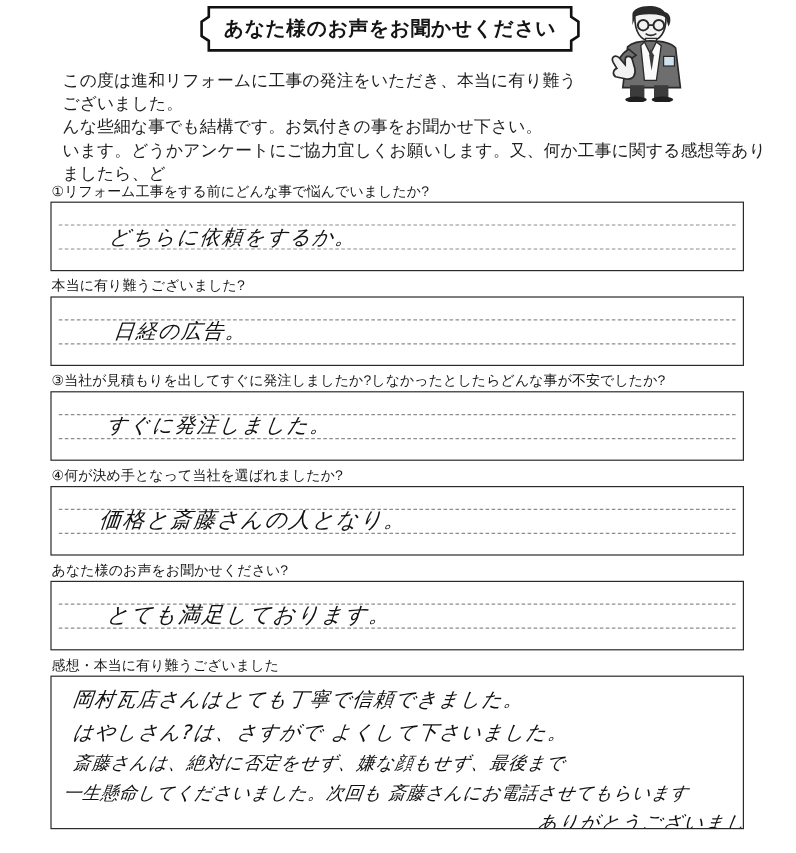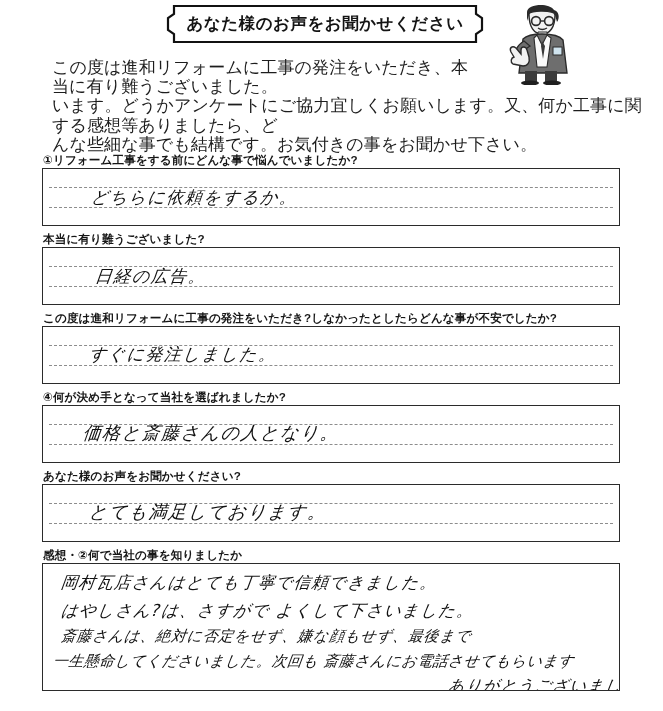--- a/index.html
+++ b/index.html
@@ -26,32 +26,32 @@
     font-size:16.5px;font-weight:bold;letter-spacing:.5px;
     color:#141414;
   }
   .mascot{
     position:absolute;left:497px;top:1px;width:88px;height:84px;
   }
 
   
   .intro{
     position:absolute;left:52px;top:58px;width:600px;
-    font-size:17px;line-height:19.2px;
+    font-size:14px;line-height:19.2px;
     letter-spacing:.1px;
     color:#1d1d1d;
   }
   .intro p{margin:0;}
   .intro .l1{width:430px;}
 
   
   .form{position:absolute;left:42px;top:152px;width:578px;}
 
   .q-label{
-    font-size:11.6px;font-weight:bold;line-height:15px;
+    font-size:11.6px;font-weight:normal;line-height:15px;
     color:#161616;
     margin:0 0 1px 1px;
     white-space:nowrap;
     letter-spacing:.1px;
   }
   .ans-box{
     position:relative;
     border:1px solid #2b2b2b;
     background:#fff;
     box-sizing:border-box;
@@ -157,22 +157,22 @@
         <rect x="28" y="70" width="12" height="12" fill="#3c3c3c"></rect>
         <rect x="48" y="70" width="12" height="12" fill="#3c3c3c"></rect>
         <ellipse cx="33" cy="82" rx="9" ry="2.6" fill="#1f1f1f"></ellipse>
         <ellipse cx="55" cy="82" rx="9" ry="2.6" fill="#1f1f1f"></ellipse>
       </svg>
     </div>
   </div>
 
   <div class="intro">
     <p class="l1">この度は進和リフォームに工事の発注をいただき、本当に有り難うございました。</p>
+    <p>んな些細な事でも結構です。お気付きの事をお聞かせ下さい。</p>
     <p>います。どうかアンケートにご協力宜しくお願いします。又、何か工事に関する感想等ありましたら、ど</p>
-    <p>んな些細な事でも結構です。お気付きの事をお聞かせ下さい。</p>
   </div>
 
   <div class="form">
 
     <div>
       <p class="q-label">①リフォーム工事をする前にどんな事で悩んでいましたか?</p>
       <div class="ans-box h3">
         <div class="rule r1"></div>
         <div class="rule r2"></div>
         <div class="hand a1">どちらに依頼をするか。</div>
@@ -182,21 +182,21 @@
     <div>
       <p class="q-label">本当に有り難うございました?</p>
       <div class="ans-box h3">
         <div class="rule r1"></div>
         <div class="rule r2"></div>
         <div class="hand a2">日経の広告。</div>
       </div>
     </div>
 
     <div>
-      <p class="q-label">この度は進和リフォームに工事の発注をいただき?しなかったとしたらどんな事が不安でしたか?</p>
+      <p class="q-label">③当社が見積もりを出してすぐに発注しましたか?しなかったとしたらどんな事が不安でしたか?</p>
       <div class="ans-box h3">
         <div class="rule r1"></div>
         <div class="rule r2"></div>
         <div class="hand a3">すぐに発注しました。</div>
       </div>
     </div>
 
     <div>
       <p class="q-label">④何が決め手となって当社を選ばれましたか?</p>
       <div class="ans-box h3">
@@ -209,21 +209,21 @@
     <div>
       <p class="q-label">あなた様のお声をお聞かせください?</p>
       <div class="ans-box h3">
         <div class="rule r1"></div>
         <div class="rule r2"></div>
         <div class="hand a5">とても満足しております。</div>
       </div>
     </div>
 
     <div>
-      <p class="q-label">感想・②何で当社の事を知りましたか</p>
+      <p class="q-label">感想・本当に有り難うございました</p>
       <div class="msg-box">
         <div class="msg-line m1">岡村瓦店さんはとても丁寧で信頼できました。</div>
         <div class="msg-line m2">はやしさん?は、さすがで よくして下さいました。</div>
         <div class="msg-line m3">斎藤さんは、絶対に否定をせず、嫌な顔もせず、最後まで</div>
         <div class="msg-line m4">一生懸命してくださいました。次回も 斎藤さんにお電話させてもらいます</div>
         <div class="msg-sign">ありがとうございました。</div>
 
       </div>
     </div>
 

